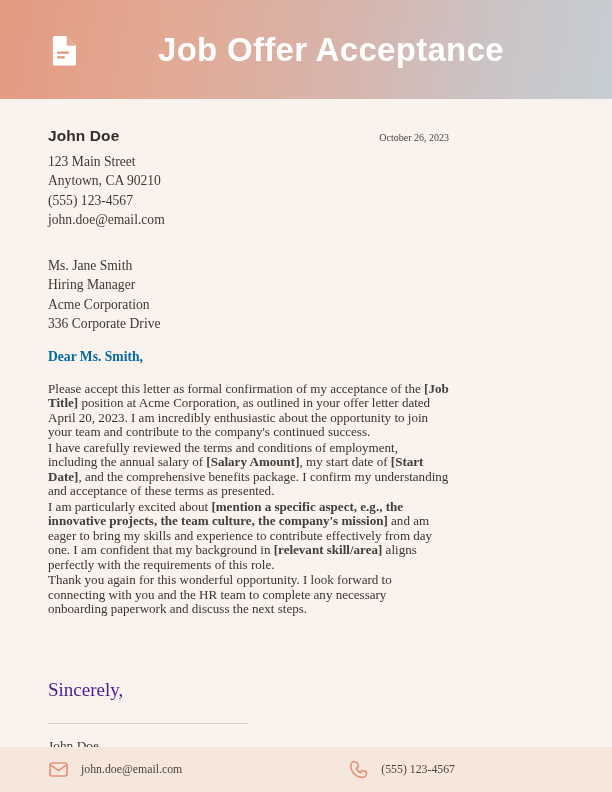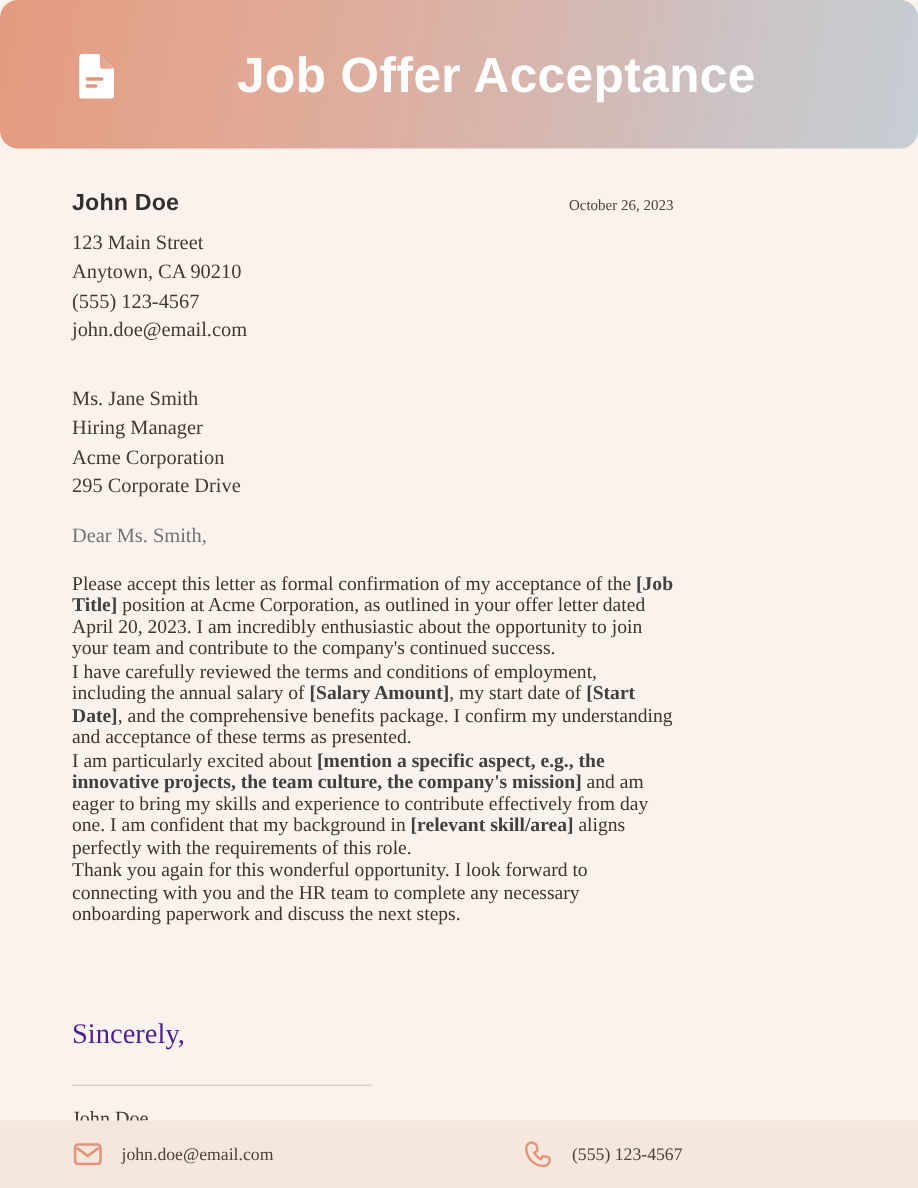--- a/index.html
+++ b/index.html
@@ -21,21 +21,20 @@
     position: absolute;
     top: 0;
     left: 0;
     width: 612px;
     height: 99px;
     background: linear-gradient(100deg, #e49a80 0%, #e2a994 28%, #d8b4ab 55%, #ccc2c3 78%, #c6ced4 100%);
     display: flex;
     align-items: center;
     box-sizing: border-box;
     padding-left: 48px;
-    border-radius: 12px;
   }
   .header-icon {
     width: 34px;
     height: 34px;
     flex: 0 0 auto;
     display: flex;
     align-items: center;
     justify-content: center;
   }
   .header-title {
@@ -87,21 +86,22 @@
   .recipient {
     margin-top: 26px;
   }
   .recipient .addr-line {
     line-height: 19.5px;
   }
 
   .salutation {
     margin-top: 15px;
     font-size: 13.6px;
-    color: #737373;
+    color: #0369a1;
+    font-weight: bold;
   }
 
   .body-copy {
     margin-top: 17px;
   }
   .para {
     font-size: 13.05px;
     line-height: 14.5px;
     color: #3b352f;
     margin: 0 0 1px 0;
@@ -194,21 +194,21 @@
       <div class="addr-line">(555) 123-4567</div>
       <div class="addr-line">john.doe@email.com</div>
     </div>
     <div class="letter-date">October 26, 2023</div>
   </div>
 
   <div class="recipient">
     <div class="addr-line">Ms. Jane Smith</div>
     <div class="addr-line">Hiring Manager</div>
     <div class="addr-line">Acme Corporation</div>
-    <div class="addr-line">295 Corporate Drive</div>
+    <div class="addr-line">336 Corporate Drive</div>
   </div>
 
   <div class="salutation">Dear Ms. Smith,</div>
 
   <div class="body-copy">
 
     <p class="para"><span>Please accept this letter as formal confirmation of my acceptance of the </span><b>[Job Title]</b><span> position at Acme Corporation, as outlined in your offer letter dated April 20, 2023. I am incredibly enthusiastic about the opportunity to join your team and contribute to the company's continued success.</span></p>
 
     <p class="para"><span>I have carefully reviewed the terms and conditions of employment, including the annual salary of </span><b>[Salary Amount]</b><span>, my start date of </span><b>[Start Date]</b><span>, and the comprehensive benefits package. I confirm my understanding and acceptance of these terms as presented.</span></p>
 

